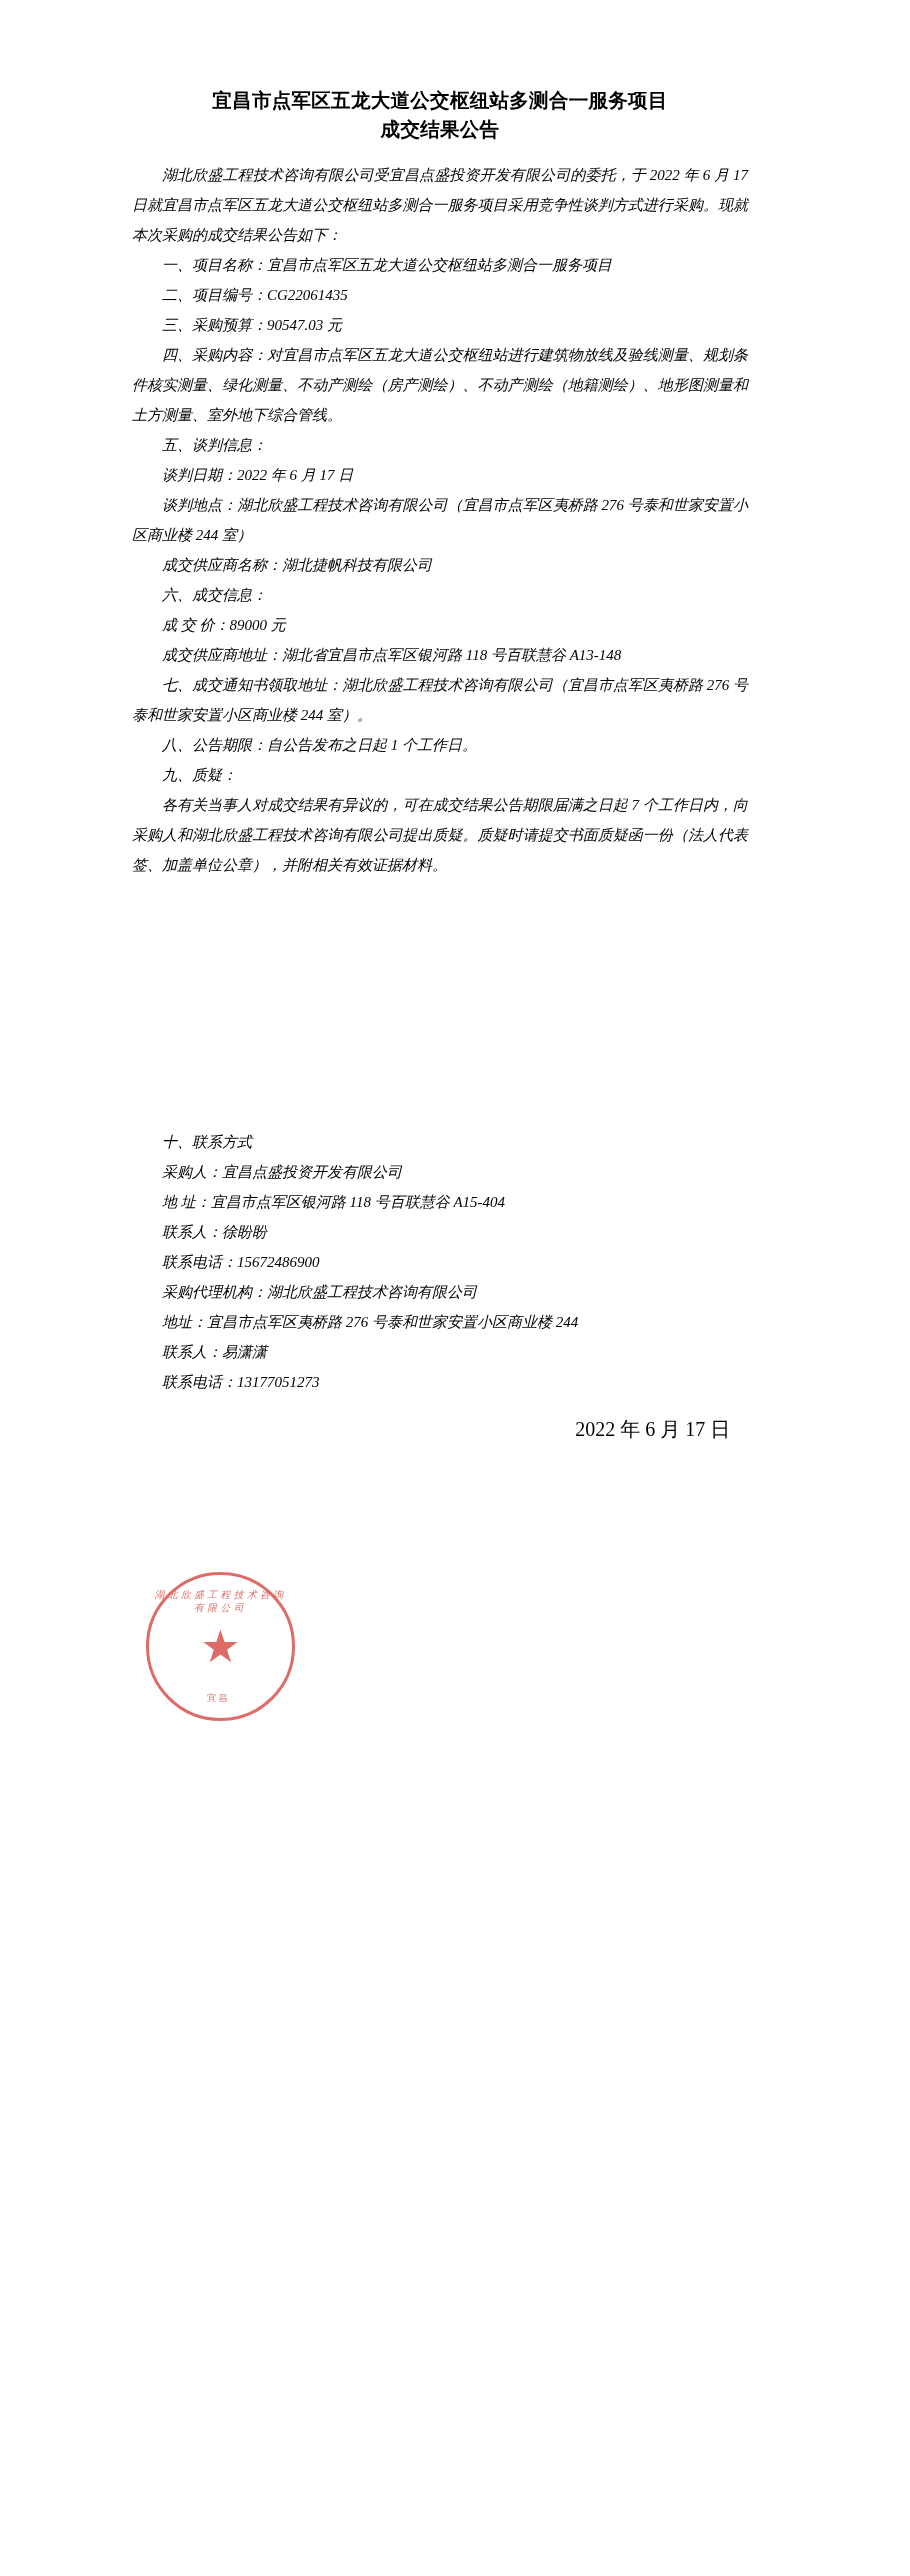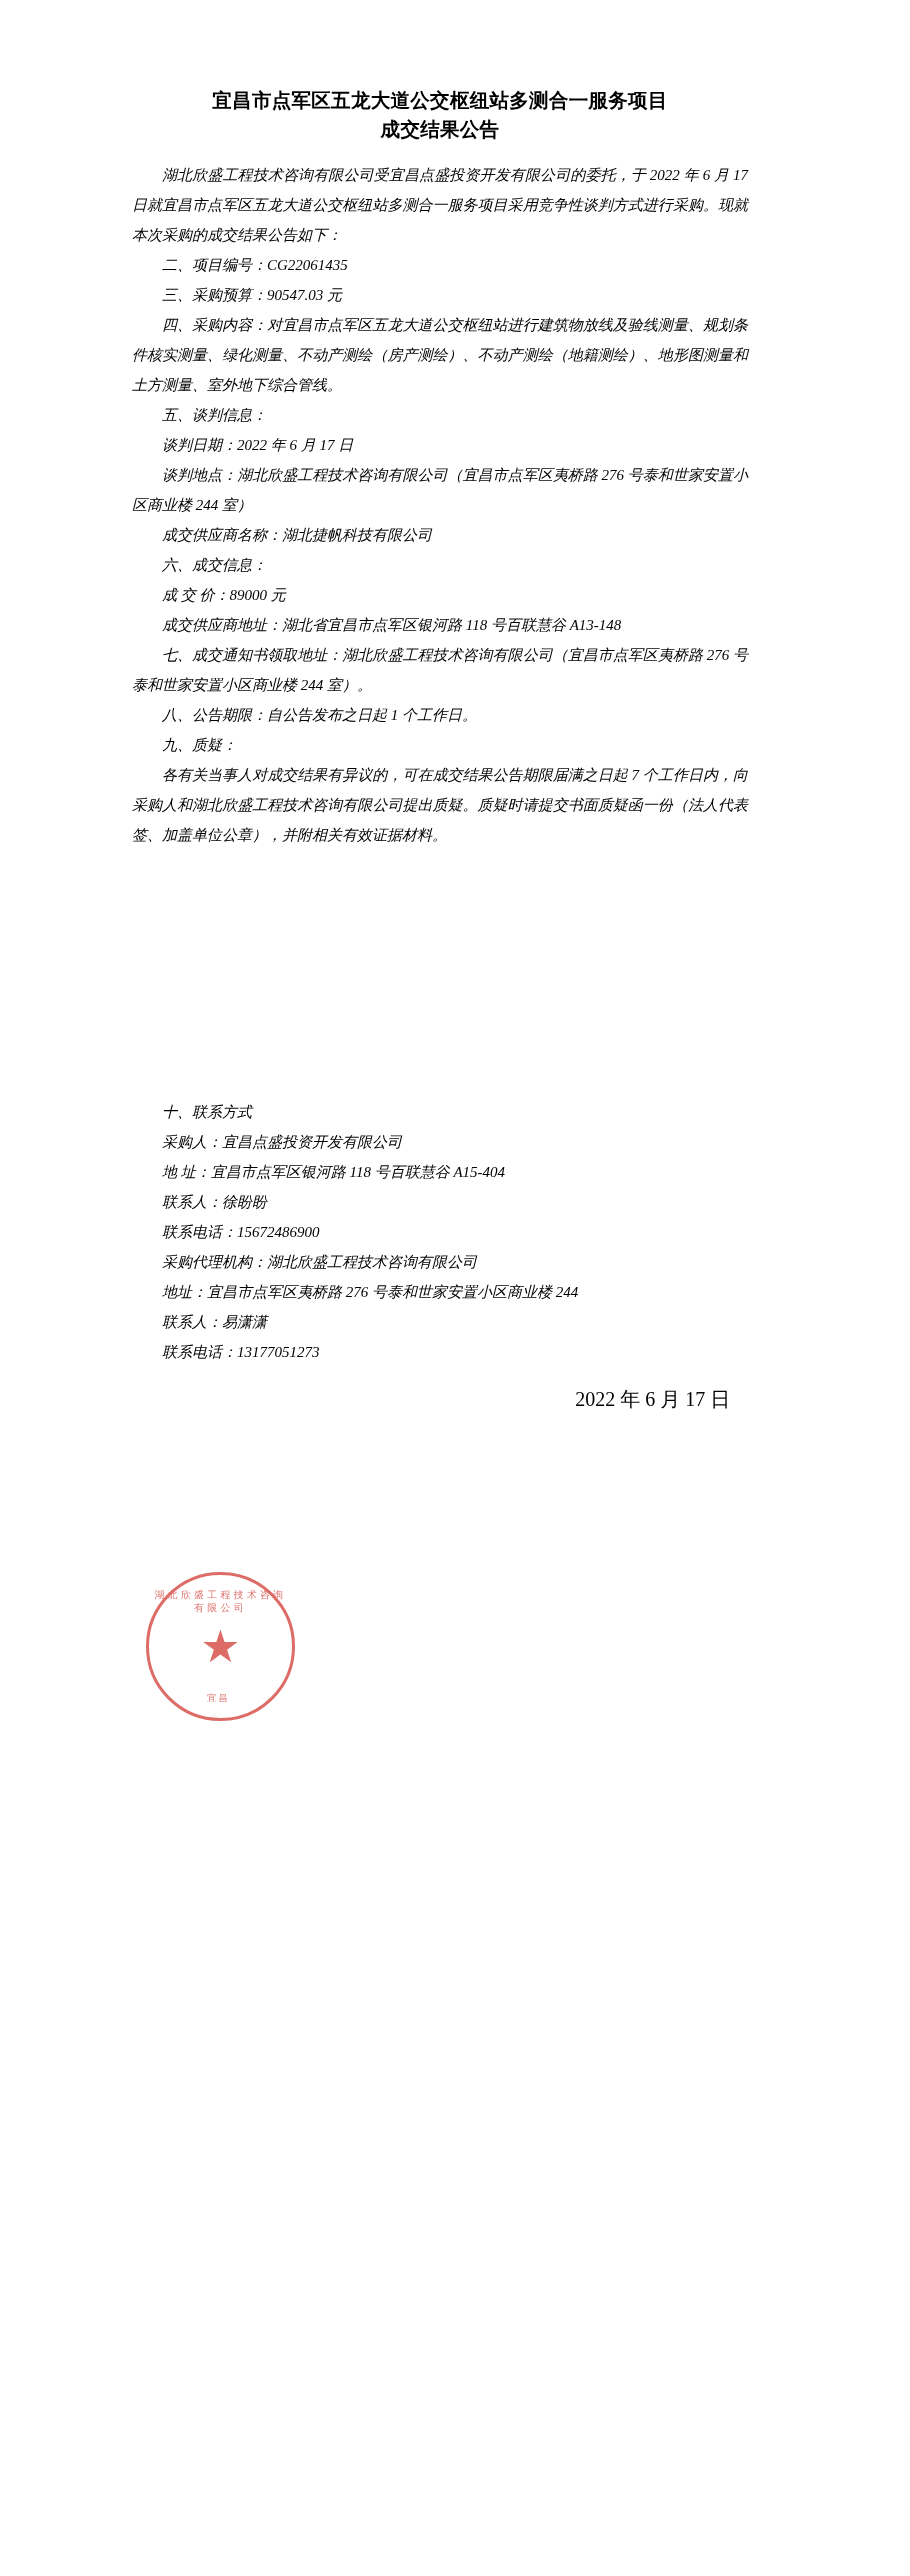--- a/index.html
+++ b/index.html
@@ -84,20 +84,21 @@
   .seal .seal-arc-top {
     position: absolute;
     left: 0;
     right: 0;
     top: 13.8px;
     text-align: center;
     font-size: 9.8px;
     color: #d0342c;
     letter-spacing: 3.4px;
     font-family: "Liberation Sans", "DejaVu Sans", sans-serif;
+    font-style: italic;
   }
   .seal .seal-arc-bottom {
     position: absolute;
     left: 0;
     right: 4px;
     bottom: 12.6px;
     text-align: center;
     font-size: 9.2px;
     color: #d0342c;
     letter-spacing: 2.3px;
@@ -109,20 +110,21 @@
 
 <div class="page">
 
   <h1 class="doc-title">
     <span class="line">宜昌市点军区五龙大道公交枢纽站多测合一服务项目</span>
     <span class="line">成交结果公告</span>
   </h1>
 
   <p class="para">湖北欣盛工程技术咨询有限公司受宜昌点盛投资开发有限公司的委托，于 2022 年 6 月 17 日就宜昌市点军区五龙大道公交枢纽站多测合一服务项目采用竞争性谈判方式进行采购。现就本次采购的成交结果公告如下：</p>
 
+  <p class="para">一、项目名称：宜昌市点军区五龙大道公交枢纽站多测合一服务项目</p>
   <p class="para">二、项目编号：CG22061435</p>
   <p class="para">三、采购预算：90547.03 元</p>
   <p class="para">四、采购内容：对宜昌市点军区五龙大道公交枢纽站进行建筑物放线及验线测量、规划条件核实测量、绿化测量、不动产测绘（房产测绘）、不动产测绘（地籍测绘）、地形图测量和土方测量、室外地下综合管线。</p>
   <p class="para">五、谈判信息：</p>
   <p class="para">谈判日期：2022 年 6 月 17 日</p>
   <p class="para">谈判地点：湖北欣盛工程技术咨询有限公司（宜昌市点军区夷桥路 276 号泰和世家安置小区商业楼 244 室）</p>
   <p class="para">成交供应商名称：湖北捷帆科技有限公司</p>
   <p class="para">六、成交信息：</p>
   <p class="para">成    交    价：89000 元</p>
   <p class="para">成交供应商地址：湖北省宜昌市点军区银河路 118 号百联慧谷 A13-148</p>

